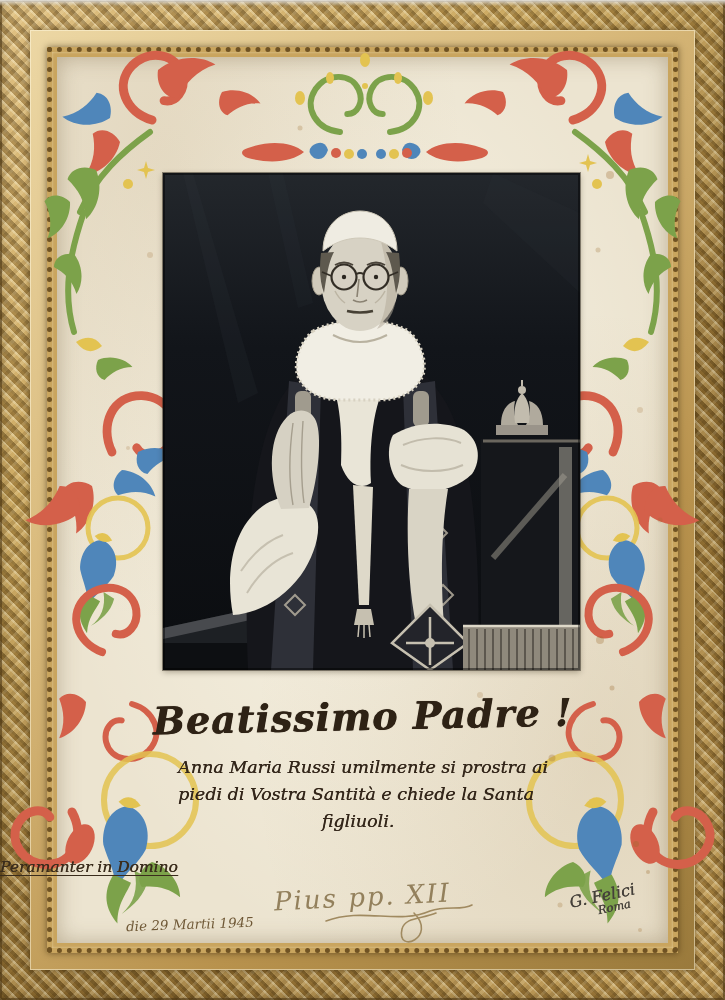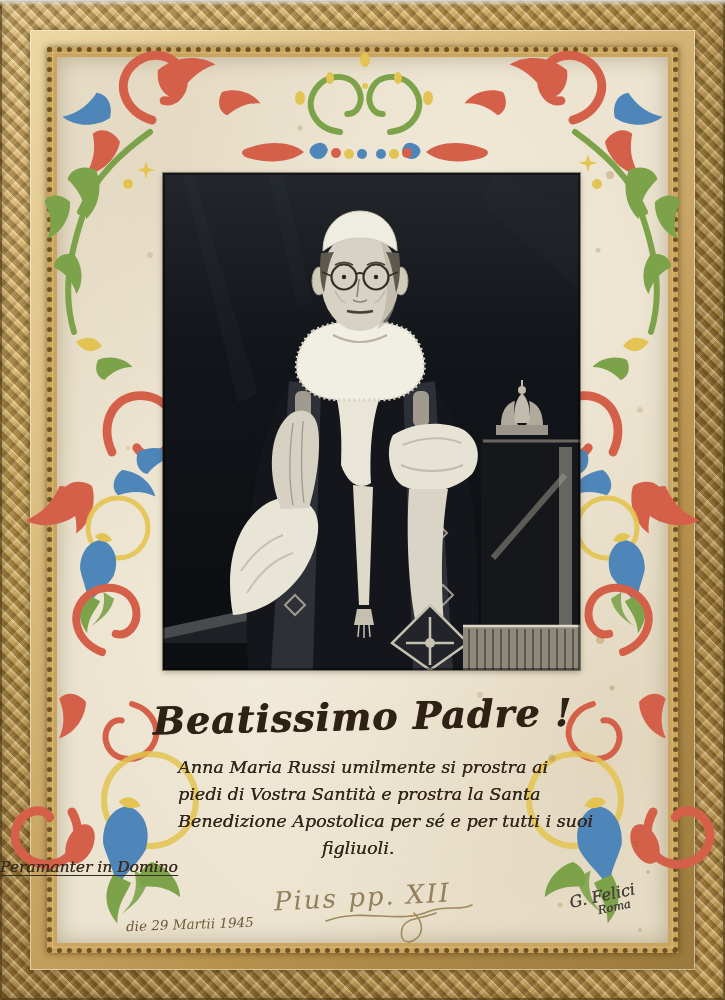--- a/index.html
+++ b/index.html
@@ -297,22 +297,21 @@
       </g>
     </g>
     <rect x="1" y="1" width="415" height="495" fill="none" stroke="rgba(0,0,0,.45)" stroke-width="2"></rect>
   </svg>
 
   <div class="texts">
     <div class="hand title">Beatissimo Padre !</div>
 
     <div class="hand body-block">
       <div class="body-line">Anna Maria Russi umilmente si prostra ai</div>
-      <div class="body-line">piedi di Vostra Santità e prostra la Santa</div>
-      <div class="body-line">Benedizione Apostolica per sé e per tutti i suoi</div>
+      <div class="body-line">piedi di Vostra Santità e chiede la Santa</div>
       <div class="body-line centered">figliuoli.</div>
     </div>
 
     <div class="hand closing">
       <span>Peramanter in Domino</span>
     </div>
 
     <div class="hand signature">Pius pp. XII</div>
     <svg class="flourish" width="160" height="55" viewBox="0 0 160 55">
       <path d="M8,18 C45,4 80,22 112,8 C128,2 144,8 154,2 M96,10 C120,34 78,52 84,26 C87,14 104,16 118,10" fill="none" stroke="#a08a60" stroke-width="1.6" stroke-linecap="round"></path>

